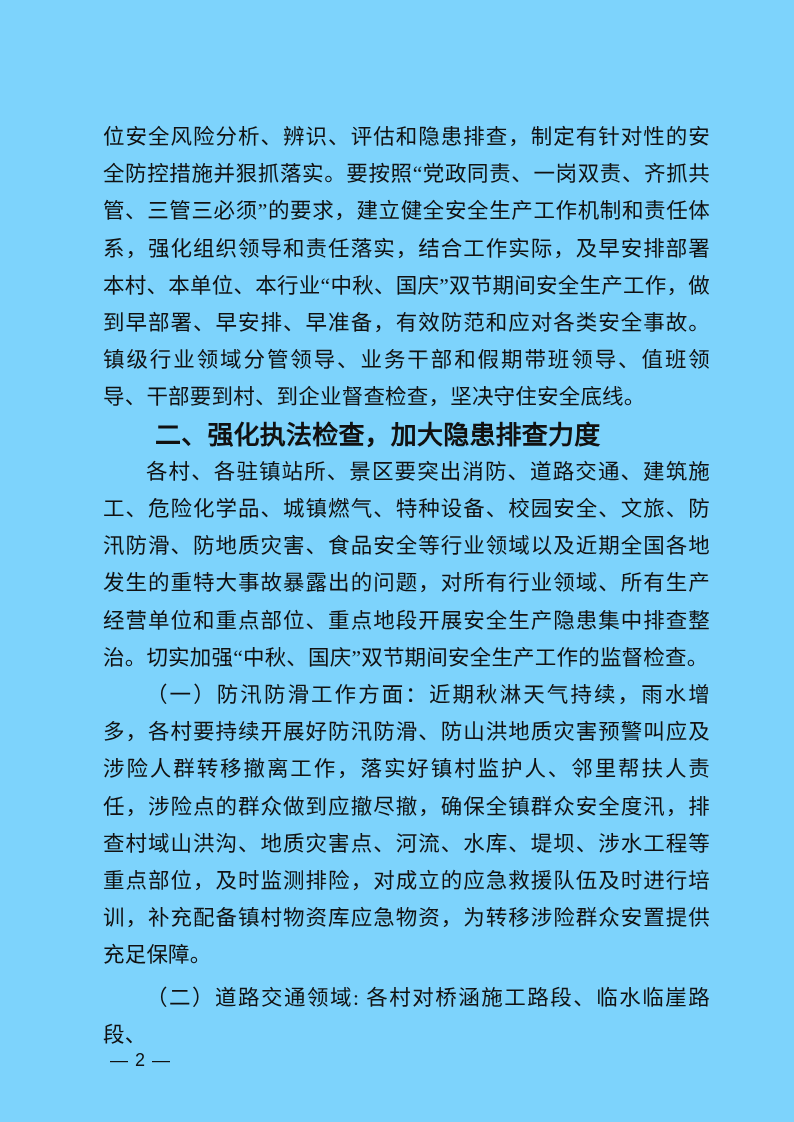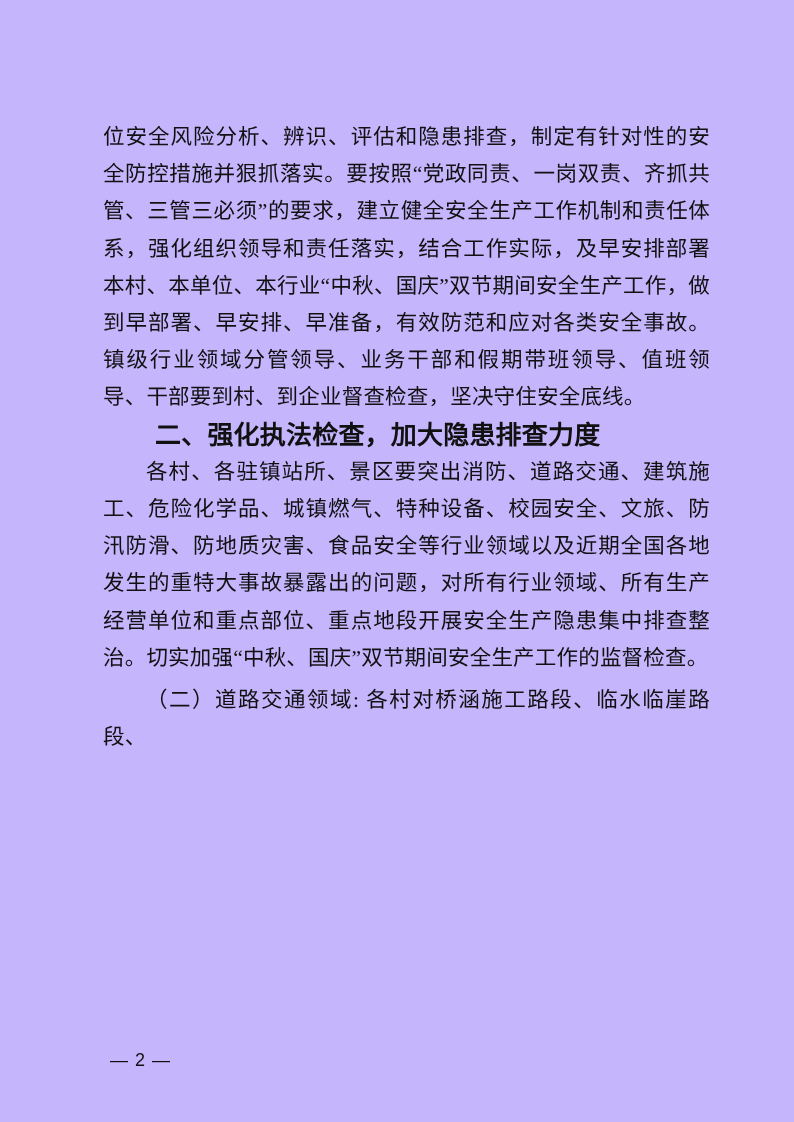--- a/index.html
+++ b/index.html
@@ -5,21 +5,21 @@
   html, body {
     margin: 0;
     padding: 0;
     background: #ffffff;
   }
   .page {
     position: relative;
     width: 794px;
     height: 1122px;
     margin: 0 auto;
-    background: #c4b5fd;
+    background: #7dd3fc;
     overflow: hidden;
     font-family: "Liberation Serif", "DejaVu Serif", serif;
     color: #111111;
   }
   .content {
     position: absolute;
     top: 119px;
     left: 103px;
     width: 607px;
   }
@@ -57,16 +57,17 @@
   }
 </style>
 </head>
 <body>
 
 <div class="page">
   <div class="content">
     <p class="para">位安全风险分析、辨识、评估和隐患排查，制定有针对性的安全防控措施并狠抓落实。要按照“党政同责、一岗双责、齐抓共管、三管三必须”的要求，建立健全安全生产工作机制和责任体系，强化组织领导和责任落实，结合工作实际，及早安排部署本村、本单位、本行业“中秋、国庆”双节期间安全生产工作，做到早部署、早安排、早准备，有效防范和应对各类安全事故。镇级行业领域分管领导、业务干部和假期带班领导、值班领导、干部要到村、到企业督查检查，坚决守住安全底线。</p>
     <p class="heading">二、强化执法检查，加大隐患排查力度</p>
     <p class="para indent">各村、各驻镇站所、景区要突出消防、道路交通、建筑施工、危险化学品、城镇燃气、特种设备、校园安全、文旅、防汛防滑、防地质灾害、食品安全等行业领域以及近期全国各地发生的重特大事故暴露出的问题，对所有行业领域、所有生产经营单位和重点部位、重点地段开展安全生产隐患集中排查整治。切实加强“中秋、国庆”双节期间安全生产工作的监督检查。</p>
+    <p class="para indent">（一）防汛防滑工作方面：近期秋淋天气持续，雨水增多，各村要持续开展好防汛防滑、防山洪地质灾害预警叫应及涉险人群转移撤离工作，落实好镇村监护人、邻里帮扶人责任，涉险点的群众做到应撤尽撤，确保全镇群众安全度汛，排查村域山洪沟、地质灾害点、河流、水库、堤坝、涉水工程等重点部位，及时监测排险，对成立的应急救援队伍及时进行培训，补充配备镇村物资库应急物资，为转移涉险群众安置提供充足保障。</p>
     <p class="para indent last-block">（二）道路交通领域: 各村对桥涵施工路段、临水临崖路段、</p>
   </div>
   <div class="page-number">— 2 —</div>
 </div>
 
 </body></html>

